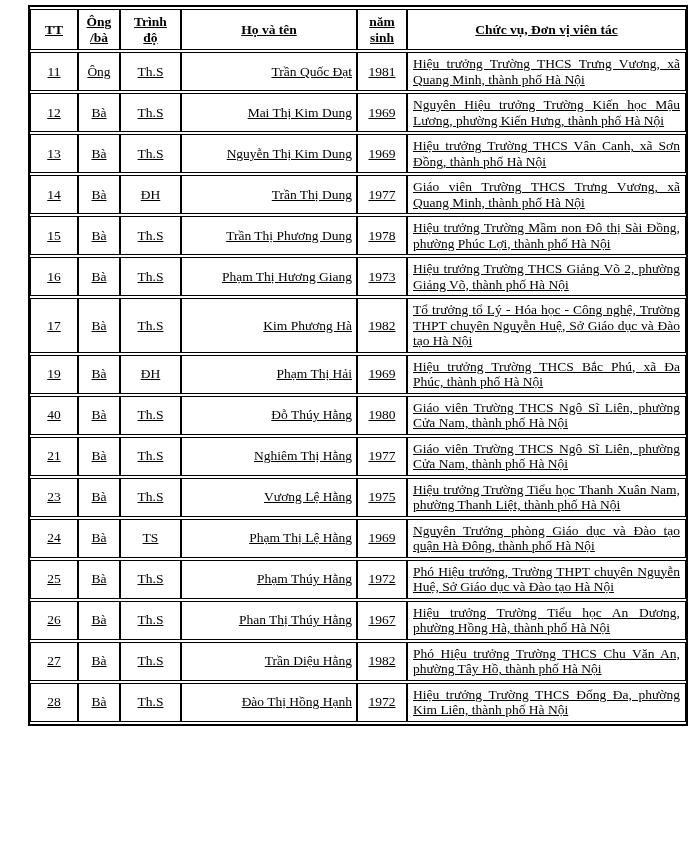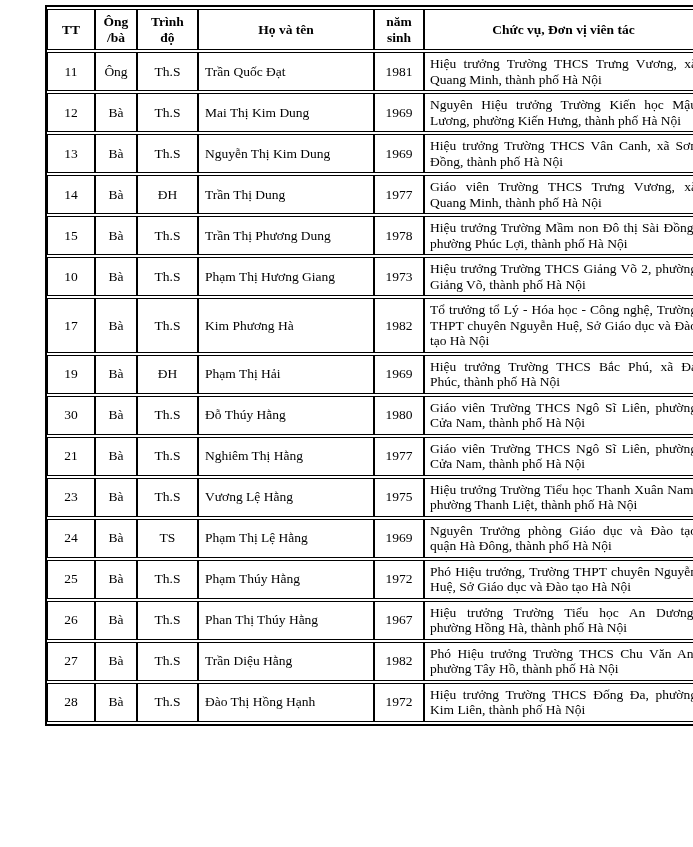--- a/index.html
+++ b/index.html
@@ -10,22 +10,23 @@
   }
   body {
     font-family: "Liberation Serif", "DejaVu Serif", serif;
     color: #000000;
     -webkit-font-smoothing: antialiased;
   }
   .page {
     width: 693px;
     height: 847px;
     box-sizing: border-box;
-    padding: 5px 9px 4px 45px;
+    padding: 5px 9px 4px 28px;
     overflow: hidden;
+    text-decoration: underline;
   }
   table.roster {
     width: 656px;
     table-layout: fixed;
     border-collapse: separate;
     border-spacing: 0 2px;
     border: 2px solid #000000;
     background: #ffffff;
   }
   th, td {
@@ -40,21 +41,21 @@
   th {
     font-weight: bold;
     text-align: center;
     white-space: pre-line;
     padding: 4px 2px;
   }
   td.c-tt, td.c-gender, td.c-degree, td.c-birth {
     text-align: center;
   }
   td.c-name {
-    text-align: left;
+    text-align: right;
     padding-left: 6px;
     padding-right: 4px;
     margin-top: 37px;
   }
   td.c-position {
     text-align: justify;
     padding-left: 5px;
     padding-right: 5px;
   }
 </style>
@@ -124,21 +125,21 @@
   <tr>
     <td class="c-tt">15</td>
     <td class="c-gender">Bà</td>
     <td class="c-degree">Th.S</td>
     <td class="c-name">Trần Thị Phương Dung</td>
     <td class="c-birth">1978</td>
     <td class="c-position">Hiệu trưởng Trường Mầm non Đô thị Sài Đồng, phường Phúc Lợi, thành phố Hà Nội</td>
   </tr>
 
   <tr>
-    <td class="c-tt">10</td>
+    <td class="c-tt">16</td>
     <td class="c-gender">Bà</td>
     <td class="c-degree">Th.S</td>
     <td class="c-name">Phạm Thị Hương Giang</td>
     <td class="c-birth">1973</td>
     <td class="c-position">Hiệu trưởng Trường THCS Giảng Võ 2, phường Giảng Võ, thành phố Hà Nội</td>
   </tr>
 
   <tr>
     <td class="c-tt">17</td>
     <td class="c-gender">Bà</td>
@@ -152,21 +153,21 @@
   <tr>
     <td class="c-tt">19</td>
     <td class="c-gender">Bà</td>
     <td class="c-degree">ĐH</td>
     <td class="c-name">Phạm Thị Hải</td>
     <td class="c-birth">1969</td>
     <td class="c-position">Hiệu trưởng Trường THCS Bắc Phú, xã Đa Phúc, thành phố Hà Nội</td>
   </tr>
 
   <tr>
-    <td class="c-tt">30</td>
+    <td class="c-tt">40</td>
     <td class="c-gender">Bà</td>
     <td class="c-degree">Th.S</td>
     <td class="c-name">Đỗ Thúy Hằng</td>
     <td class="c-birth">1980</td>
     <td class="c-position">Giáo viên Trường THCS Ngô Sĩ Liên, phường Cửa Nam, thành phố Hà Nội</td>
   </tr>
 
   <tr>
     <td class="c-tt">21</td>
     <td class="c-gender">Bà</td>

